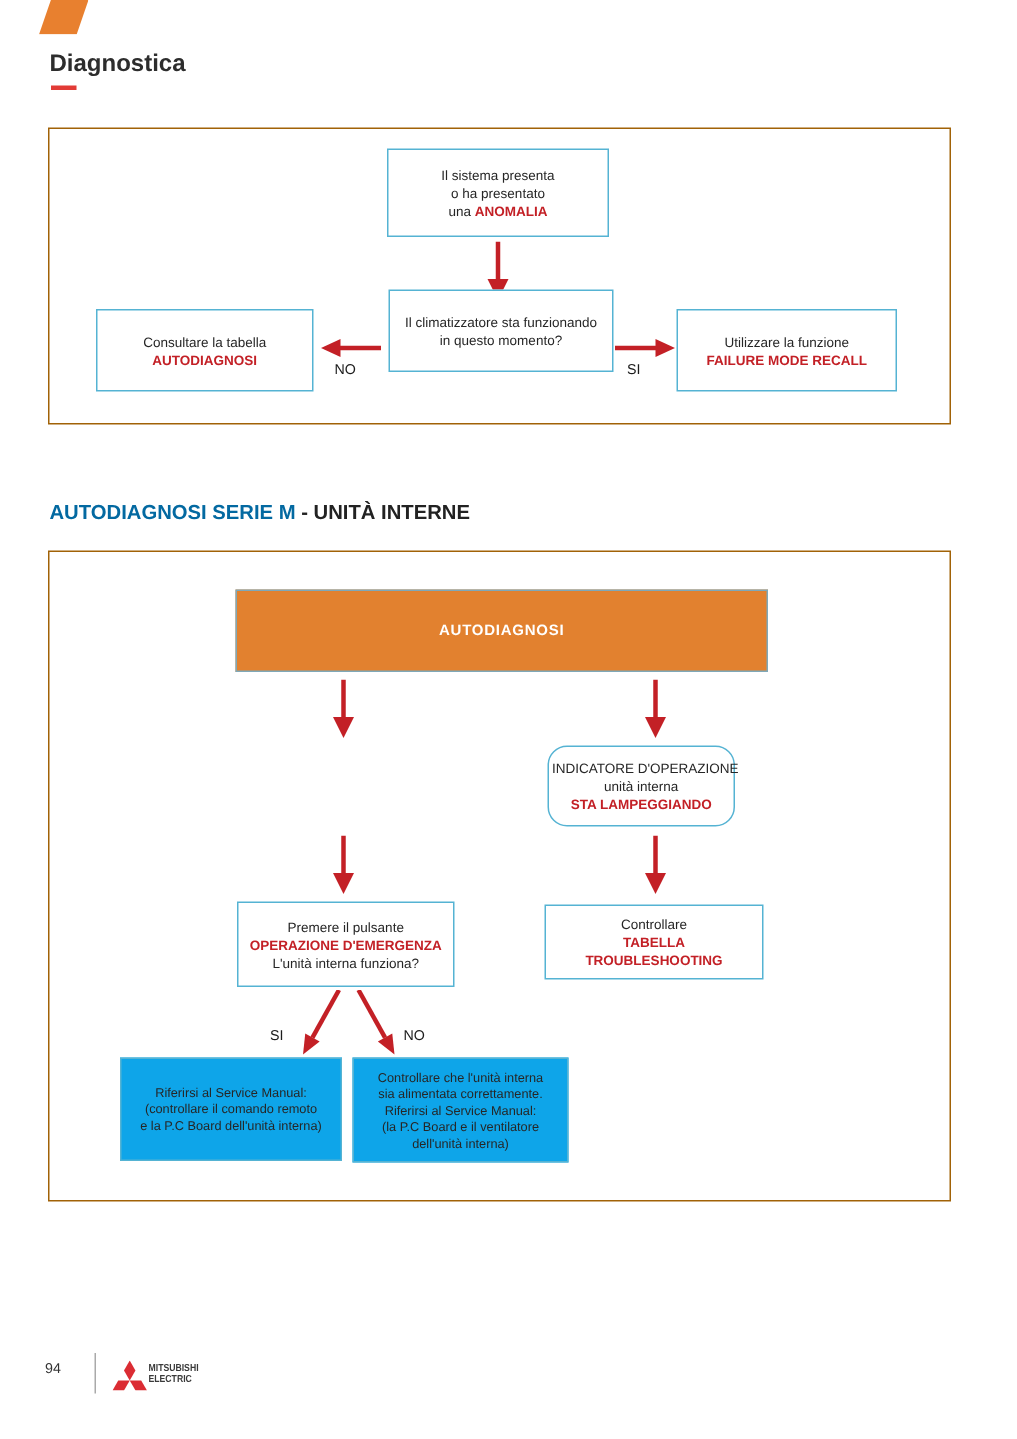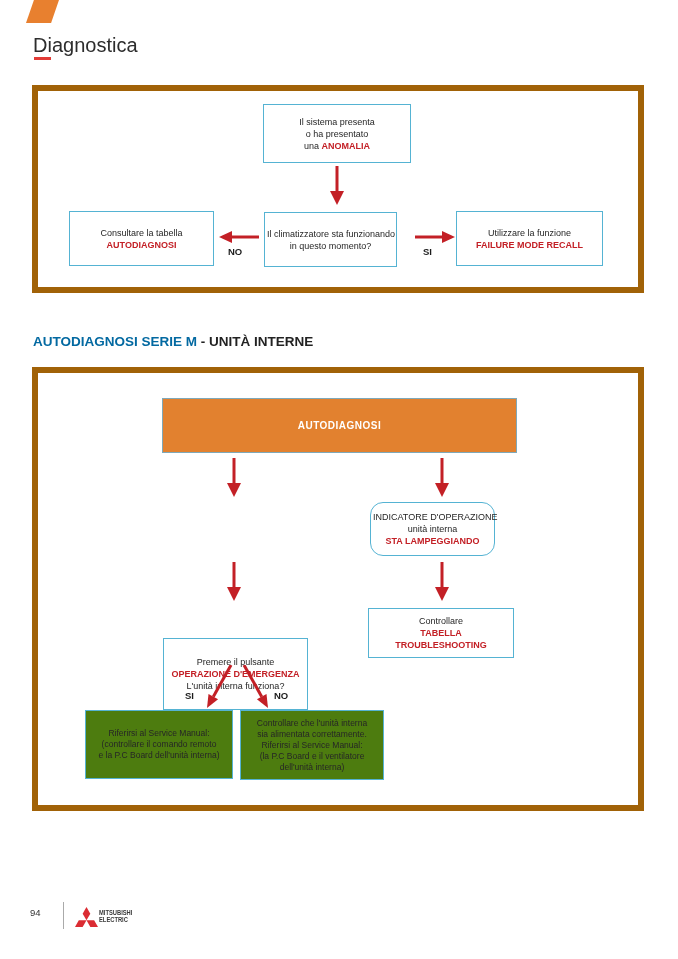--- a/index.html
+++ b/index.html
@@ -2,63 +2,63 @@
 <html><head>
 <meta charset="utf-8">
 <style>
   html,body{margin:0;padding:0;background:#fff;}
   .page{position:relative;width:678px;height:959px;background:#ffffff;
         font-family:"Liberation Sans",sans-serif;color:#2b2b2b;overflow:hidden;}
 
   
   .corner-mark{position:absolute;left:26px;top:0;width:33px;height:23px;background:#E8802F;
     -webkit-clip-path:polygon(24% 0,100% 0,76% 100%,0 100%);clip-path:polygon(24% 0,100% 0,76% 100%,0 100%);}
-  .page-title{position:absolute;left:33px;top:34px;font-size:20px;font-weight:normal;color:#2d2d2d;}
+  .page-title{position:absolute;left:33px;top:34px;font-size:16px;font-weight:bold;color:#2d2d2d;}
   .title-underline{position:absolute;left:34px;top:57px;width:17px;height:2.5px;background:#E23B36;}
 
   
-  .panel{position:absolute;border:6px solid #a16207;background:#fff;}
+  .panel{position:absolute;border:1px solid #a16207;background:#fff;}
   .panel1{left:32px;top:85px;width:600px;height:196px;}
   .panel2{left:32px;top:367px;width:600px;height:432px;}
 
   
   .fbox{position:absolute;box-sizing:border-box;border:1.5px solid #55B3D3;background:#fff;
         display:flex;flex-direction:column;justify-content:center;text-align:center;
         font-size:9px;line-height:12px;color:#262626;padding:2px;}
   .fbox div{white-space:nowrap;}
   .red{color:#C32026;font-weight:bold;}
-  .gray{background:#4d7c0f;font-size:8.5px;line-height:11px;}
-  .lbl{position:absolute;font-size:9.5px;font-weight:bold;color:#1c1c1c;}
+  .gray{background:#0ea5e9;font-size:8.5px;line-height:11px;}
+  .lbl{position:absolute;font-size:9.5px;font-weight:normal;color:#1c1c1c;}
 
   
   .c1-top{left:225px;top:13px;width:148px;height:59px;}
   .c1-varrow{position:absolute;left:291px;top:75px;}
   .c1-left{left:31px;top:120px;width:145px;height:55px;}
-  .c1-center{left:226px;top:121px;width:133px;height:55px;}
+  .c1-center{left:226px;top:107px;width:150px;height:55px;}
   .c1-right{left:418px;top:120px;width:147px;height:55px;}
   .c1-arrL{position:absolute;left:181px;top:139px;}
   .c1-no{left:190px;top:155px;}
   .c1-arrR{position:absolute;left:377px;top:139px;}
   .c1-si{left:385px;top:155px;}
 
   
   .section-heading{position:absolute;left:33px;top:334px;font-size:13.5px;font-weight:bold;color:#222;}
   .section-heading .orange{color:#0369a1;}
 
   
   .c2-banner{position:absolute;left:124px;top:25px;width:355px;height:55px;box-sizing:border-box;
      background:#E2812F;border:1px solid #7FA8B8;display:flex;align-items:center;justify-content:center;
      color:#ffffff;font-weight:bold;font-size:10px;letter-spacing:.5px;}
   .c2-arr-a{position:absolute;left:188px;top:85px;}
   .c2-arr-b{position:absolute;left:396px;top:85px;}
   .c2-lbox1{left:124px;top:129px;width:147px;height:54px;}
   .c2-rbox1{left:332px;top:129px;width:125px;height:54px;border-radius:13px;}
   .c2-arr-c{position:absolute;left:188px;top:189px;}
   .c2-arr-d{position:absolute;left:396px;top:189px;}
-  .c2-lbox2{left:125px;top:233px;width:145px;height:72px;margin-top:32px;}
+  .c2-lbox2{left:125px;top:233px;width:145px;height:57px;}
   .c2-rbox2{left:330px;top:235px;width:146px;height:50px;}
   .c2-diag{position:absolute;left:160px;top:292px;}
   .c2-si{left:147px;top:317px;}
   .c2-no{left:236px;top:317px;}
   .c2-grayL{left:47px;top:337px;width:148px;height:69px;}
   .c2-grayR{left:202px;top:337px;width:144px;height:70px;}
 
   
   .footer-pagenum{position:absolute;left:30px;top:907px;font-size:9.5px;color:#333;}
   .footer-divider{position:absolute;left:63px;top:902px;width:1px;height:27px;background:#aaa;}

